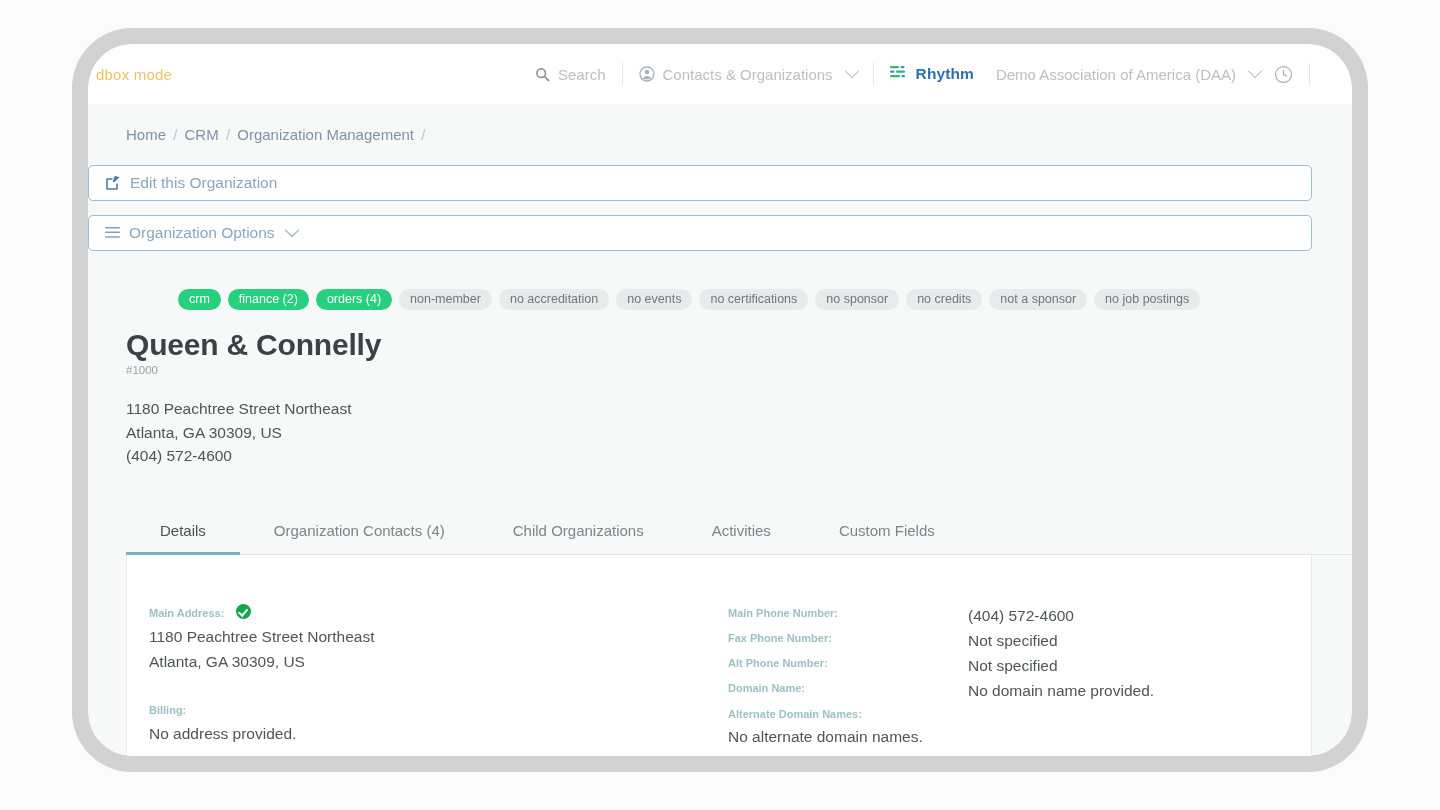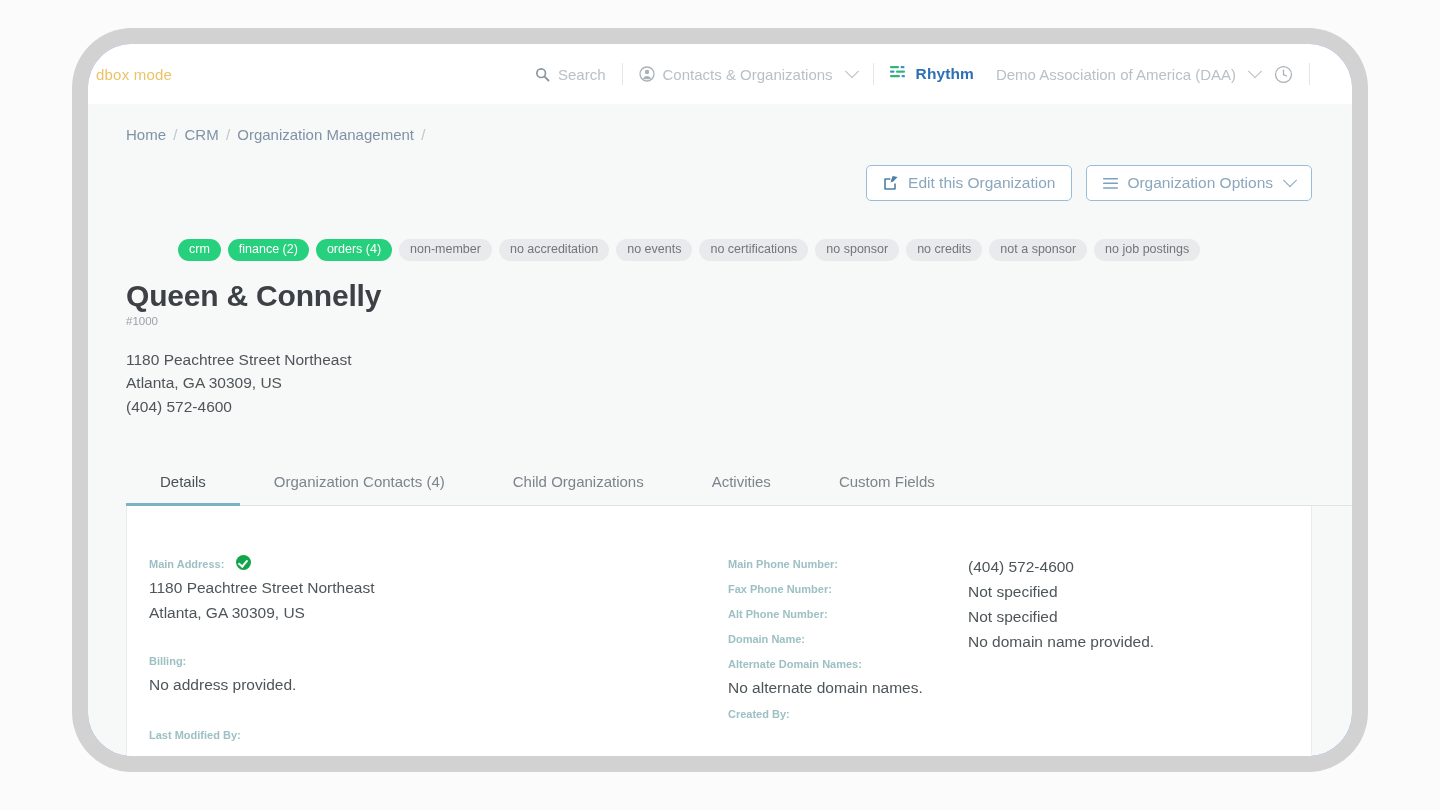--- a/index.html
+++ b/index.html
@@ -113,20 +113,21 @@
     white-space: nowrap;
   }
   #breadcrumb .bc-link { color: #7f93a6; }
   #breadcrumb .bc-sep { color: #bcc7d1; margin: 0 3px; }
 
   #action-row {
     display: flex;
     justify-content: flex-end;
     gap: 14px;
     padding: 22px 40px 0 0;
+    flex-direction: column;
   }
   .btn {
     border: 1px solid #9bbcd8;
     border-radius: 5px;
     background: #ffffff;
     color: #8aa7bd;
     font-size: 15.5px;
     padding: 9px 16px;
     display: inline-flex;
     align-items: center;

